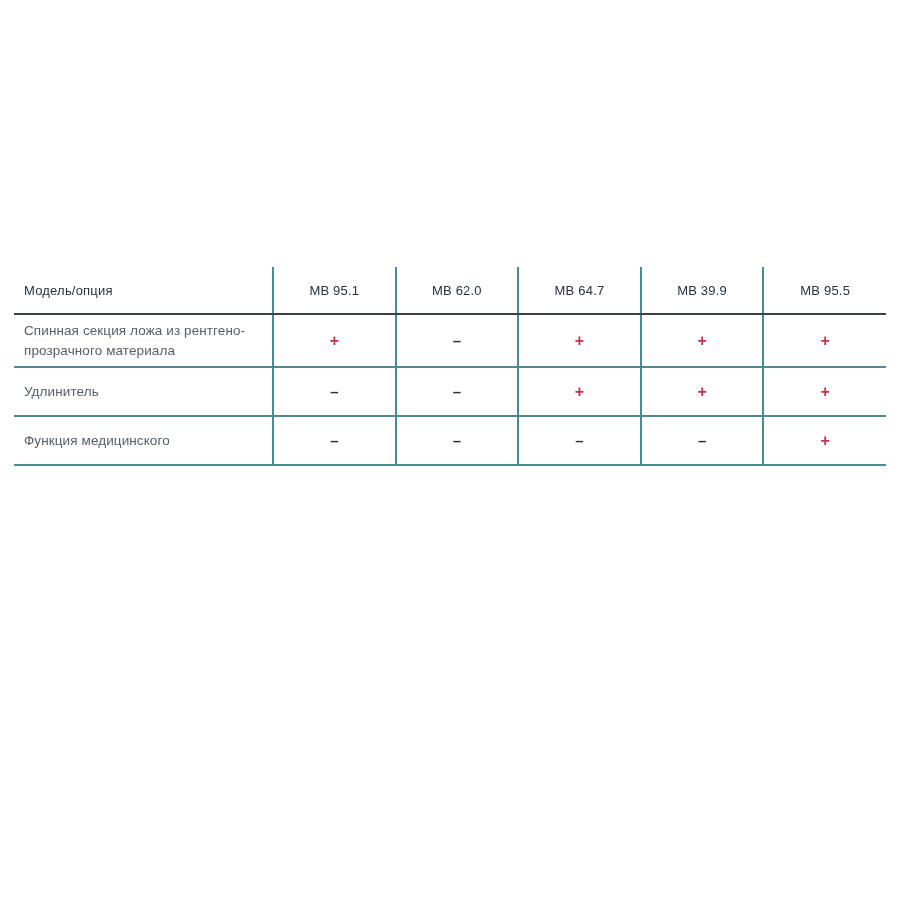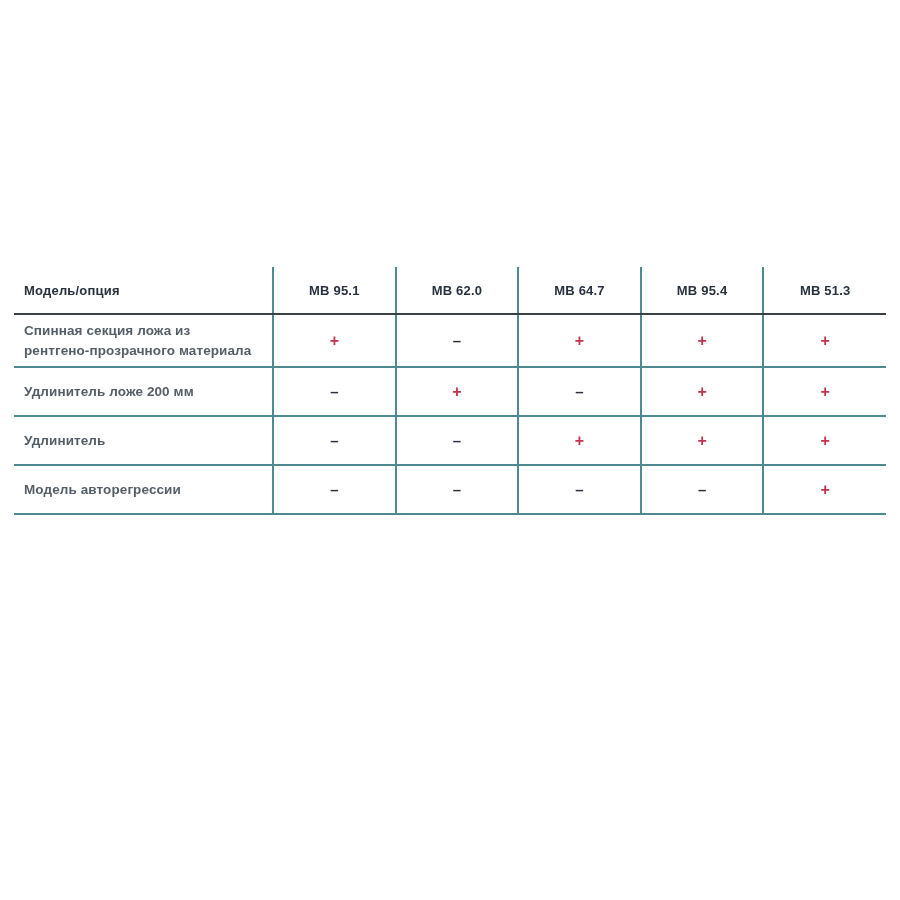--- a/index.html
+++ b/index.html
@@ -23,42 +23,41 @@
     width: 872px;
     border-collapse: collapse;
     table-layout: fixed;
   }
   col.feature-col { width: 259px; }
   col.model-col  { width: 122.6px; }
 
   thead th {
     height: 47px;
     font-size: 13px;
-    font-weight: bold;
+    font-weight: normal;
     color: #27323e;
     letter-spacing: 0.2px;
     border-bottom: 2.5px solid #3b4044;
     vertical-align: middle;
     padding: 0;
   }
   thead th.feature-head {
     text-align: left;
     padding-left: 10px;
   }
   thead th.model-head {
     text-align: center;
     border-left: 2px solid #4d8a8f;
   }
 
   tbody td {
     height: 49px;
     border-bottom: 2px solid #4d8a8f;
     vertical-align: middle;
     padding: 0;
-    font-weight: bold;
   }
   tbody td.feature-label {
     font-size: 13.5px;
     color: #545e67;
     line-height: 1.45;
     text-align: left;
     padding: 6px 18px 6px 10px;
     letter-spacing: 0.1px;
   }
   tbody td.value-cell {
@@ -83,51 +82,43 @@
       <col class="model-col">
       <col class="model-col">
       <col class="model-col">
     </colgroup>
     <thead>
       <tr>
         <th class="feature-head">Модель/опция</th>
         <th class="model-head">МВ 95.1</th>
         <th class="model-head">МВ 62.0</th>
         <th class="model-head">МВ 64.7</th>
-        <th class="model-head">МВ 95.4</th>
-        <th class="model-head">МВ 51.3</th>
+        <th class="model-head">МВ 39.9</th>
+        <th class="model-head">МВ 95.5</th>
       </tr>
     </thead>
     <tbody>
       <tr>
         <td class="feature-label">Спинная секция ложа из рентгено-прозрачного материала</td>
         <td class="value-cell plus">+</td>
         <td class="value-cell minus">–</td>
         <td class="value-cell plus">+</td>
         <td class="value-cell plus">+</td>
         <td class="value-cell plus">+</td>
       </tr>
       <tr>
-        <td class="feature-label">Удлинитель ложе 200 мм</td>
-        <td class="value-cell minus">–</td>
-        <td class="value-cell plus">+</td>
-        <td class="value-cell minus">–</td>
-        <td class="value-cell plus">+</td>
-        <td class="value-cell plus">+</td>
-      </tr>
-      <tr>
         <td class="feature-label">Удлинитель</td>
         <td class="value-cell minus">–</td>
         <td class="value-cell minus">–</td>
         <td class="value-cell plus">+</td>
         <td class="value-cell plus">+</td>
         <td class="value-cell plus">+</td>
       </tr>
       <tr>
-        <td class="feature-label">Модель авторегрессии</td>
+        <td class="feature-label">Функция медицинского</td>
         <td class="value-cell minus">–</td>
         <td class="value-cell minus">–</td>
         <td class="value-cell minus">–</td>
         <td class="value-cell minus">–</td>
         <td class="value-cell plus">+</td>
       </tr>
     </tbody>
   </table>
 </div>
 

